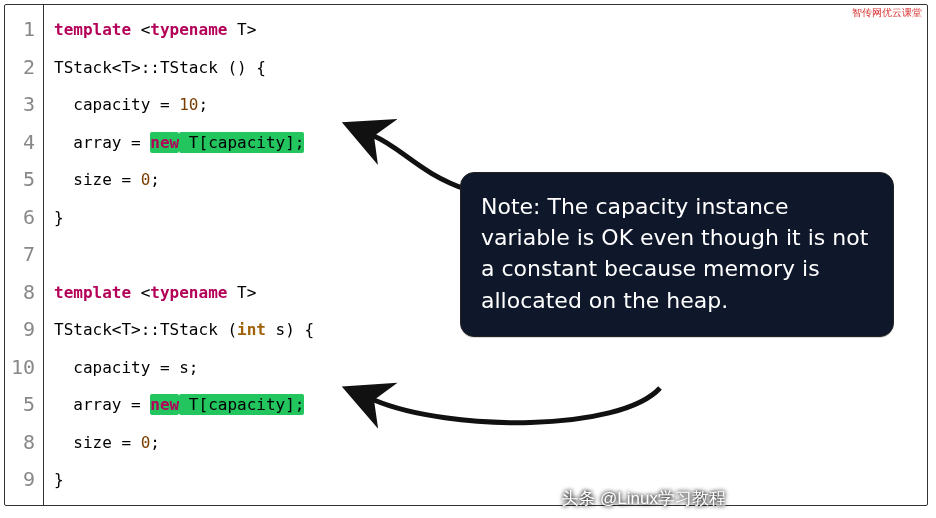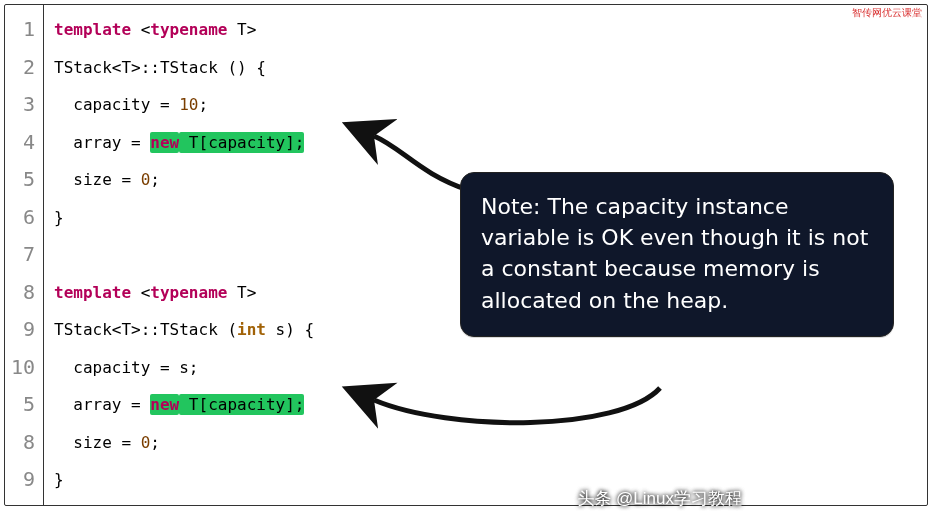--- a/index.html
+++ b/index.html
@@ -17,21 +17,21 @@
     top: 6px;
     right: 14px;
     color: #d93030;
     font-size: 10px;
     font-family: "Microsoft YaHei", "PingFang SC", sans-serif;
     z-index: 30;
   }
   .watermark-b {
     position: absolute;
     bottom: 8px;
-    right: 194px;
+    right: 210px;
     color: #fff;
     font-size: 17px;
     font-family: "Microsoft YaHei", "PingFang SC", sans-serif;
     text-shadow: 0 0 4px rgba(0,0,0,.85), 0 0 4px rgba(0,0,0,.85);
     z-index: 30;
   }
   .code-wrap {
     display: flex;
     width: 924px;
     height: 502px;

